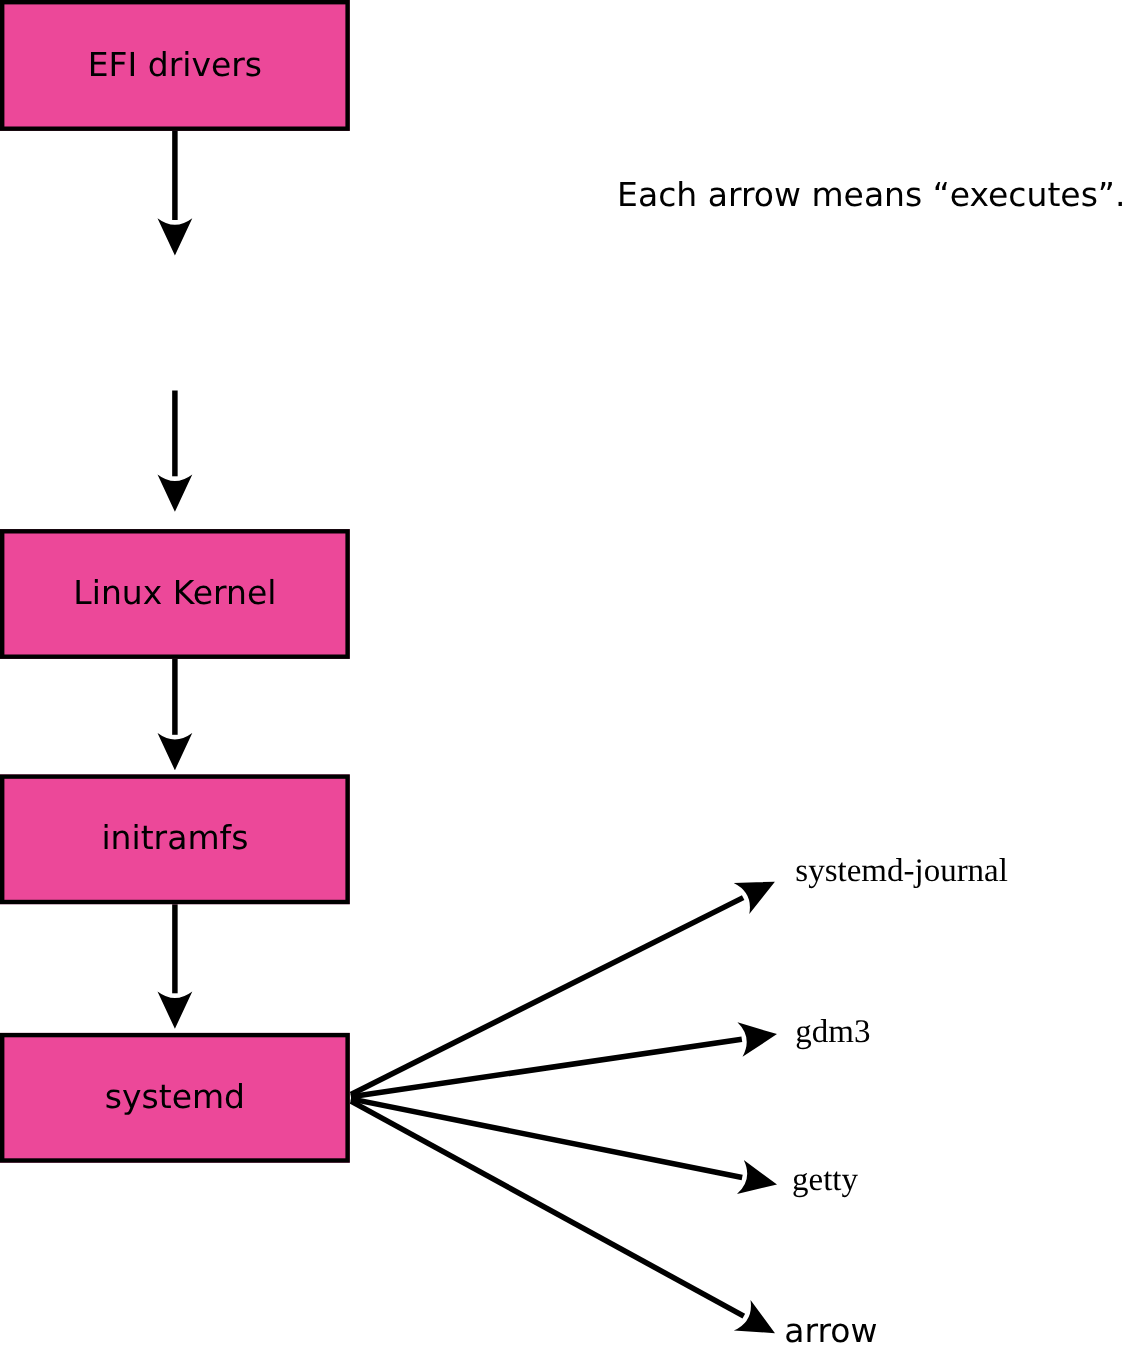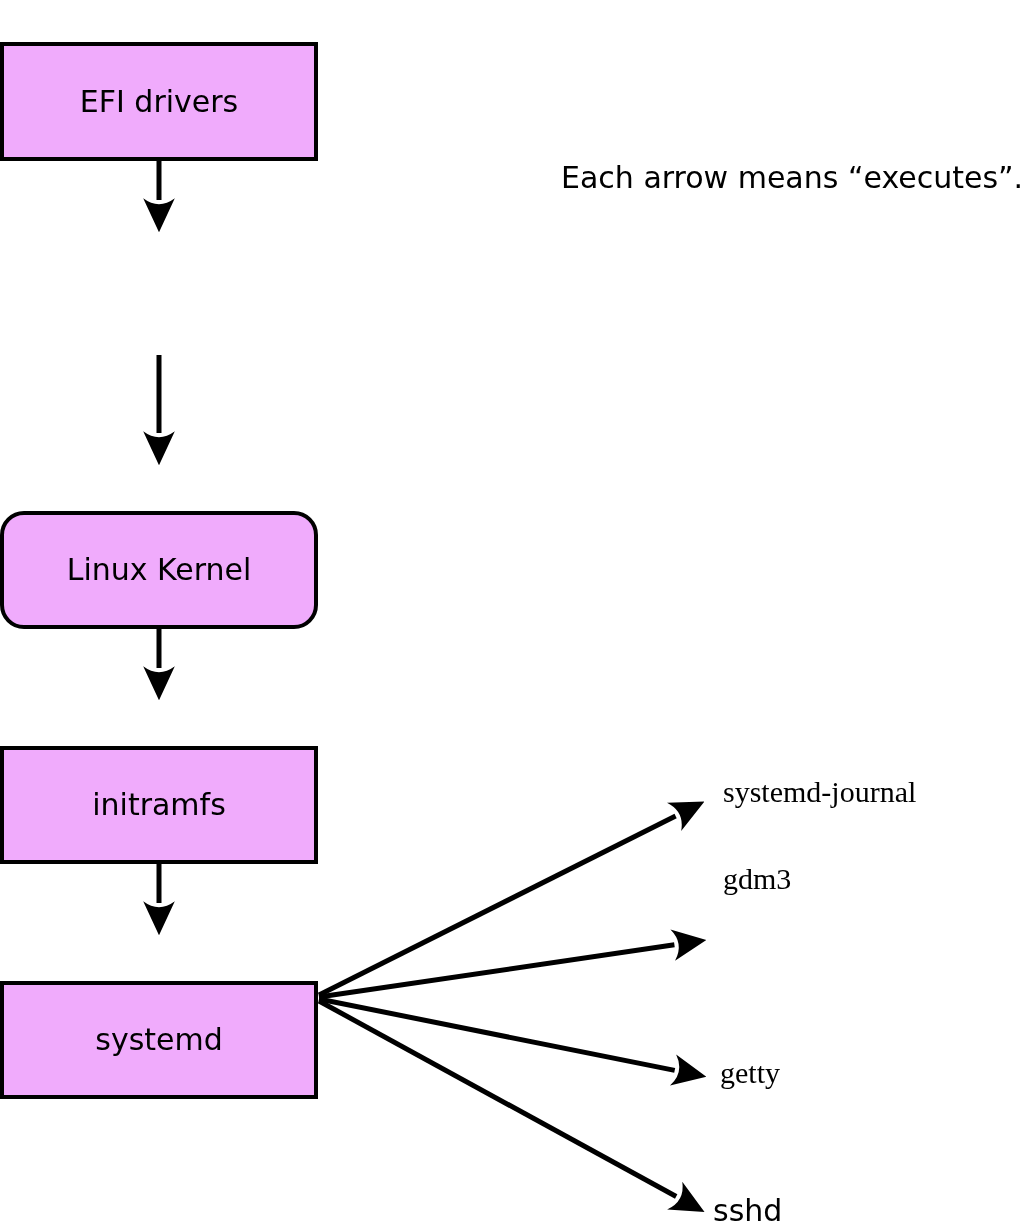--- a/index.html
+++ b/index.html
@@ -17,52 +17,51 @@
     left: 0; top: 0;
     width: 1023px; height: 1230px;
   }
   .box {
     position: absolute;
     left: 0;
     width: 318px;
     height: 118px;
     box-sizing: border-box;
     border: 4px solid #000000;
-    background: #f0abfc;
+    background: #ec4899;
     display: flex;
     align-items: center;
     justify-content: center;
     font-size: 30px;
     line-height: 1;
     white-space: nowrap;
-    margin-top: 42px;
   }
   .box1 { top: 0; height: 119px; }
   .box2 { top: 237px; }
-  .box3 { top: 469px; border-radius: 24px; }
+  .box3 { top: 481px; }
   .box4 { top: 704px; }
   .box5 { top: 939px; }
   .note {
     position: absolute;
     left: 561px;
     top: 163px;
     font-size: 30px;
     line-height: 1;
     white-space: nowrap;
     text-align: right;
   }
   .proc {
     position: absolute;
     font-size: 30px;
     line-height: 1;
     white-space: nowrap;
   }
   .mono { font-family: Liberation Serif, serif; }
   .proc1 { left: 723px; top: 777px; }
-  .proc2 { left: 723px; top: 864px; }
+  .proc2 { left: 723px; top: 923px; }
   .proc3 { left: 720px; top: 1058px; text-align: right; }
   .proc4 { left: 713px; top: 1196px; }
 </style>
 </head>
 <body>
 
 <div class="canvas">
 
   <svg class="arrows" width="1023" height="1230" viewBox="0 0 1023 1230" xmlns="http://www.w3.org/2000/svg">
     <defs>
@@ -93,15 +92,15 @@
   </div>
   <div class="box box4">
     <span>initramfs</span>
   </div>
 
   <div class="note">Each arrow means “executes”.</div>
 
   <div class="proc mono proc1">systemd-journal</div>
   <div class="proc mono proc2">gdm3</div>
   <div class="proc mono proc3">getty</div>
-  <div class="proc proc4">sshd</div>
+  <div class="proc proc4">arrow</div>
 
 </div>
 
 </body></html>

